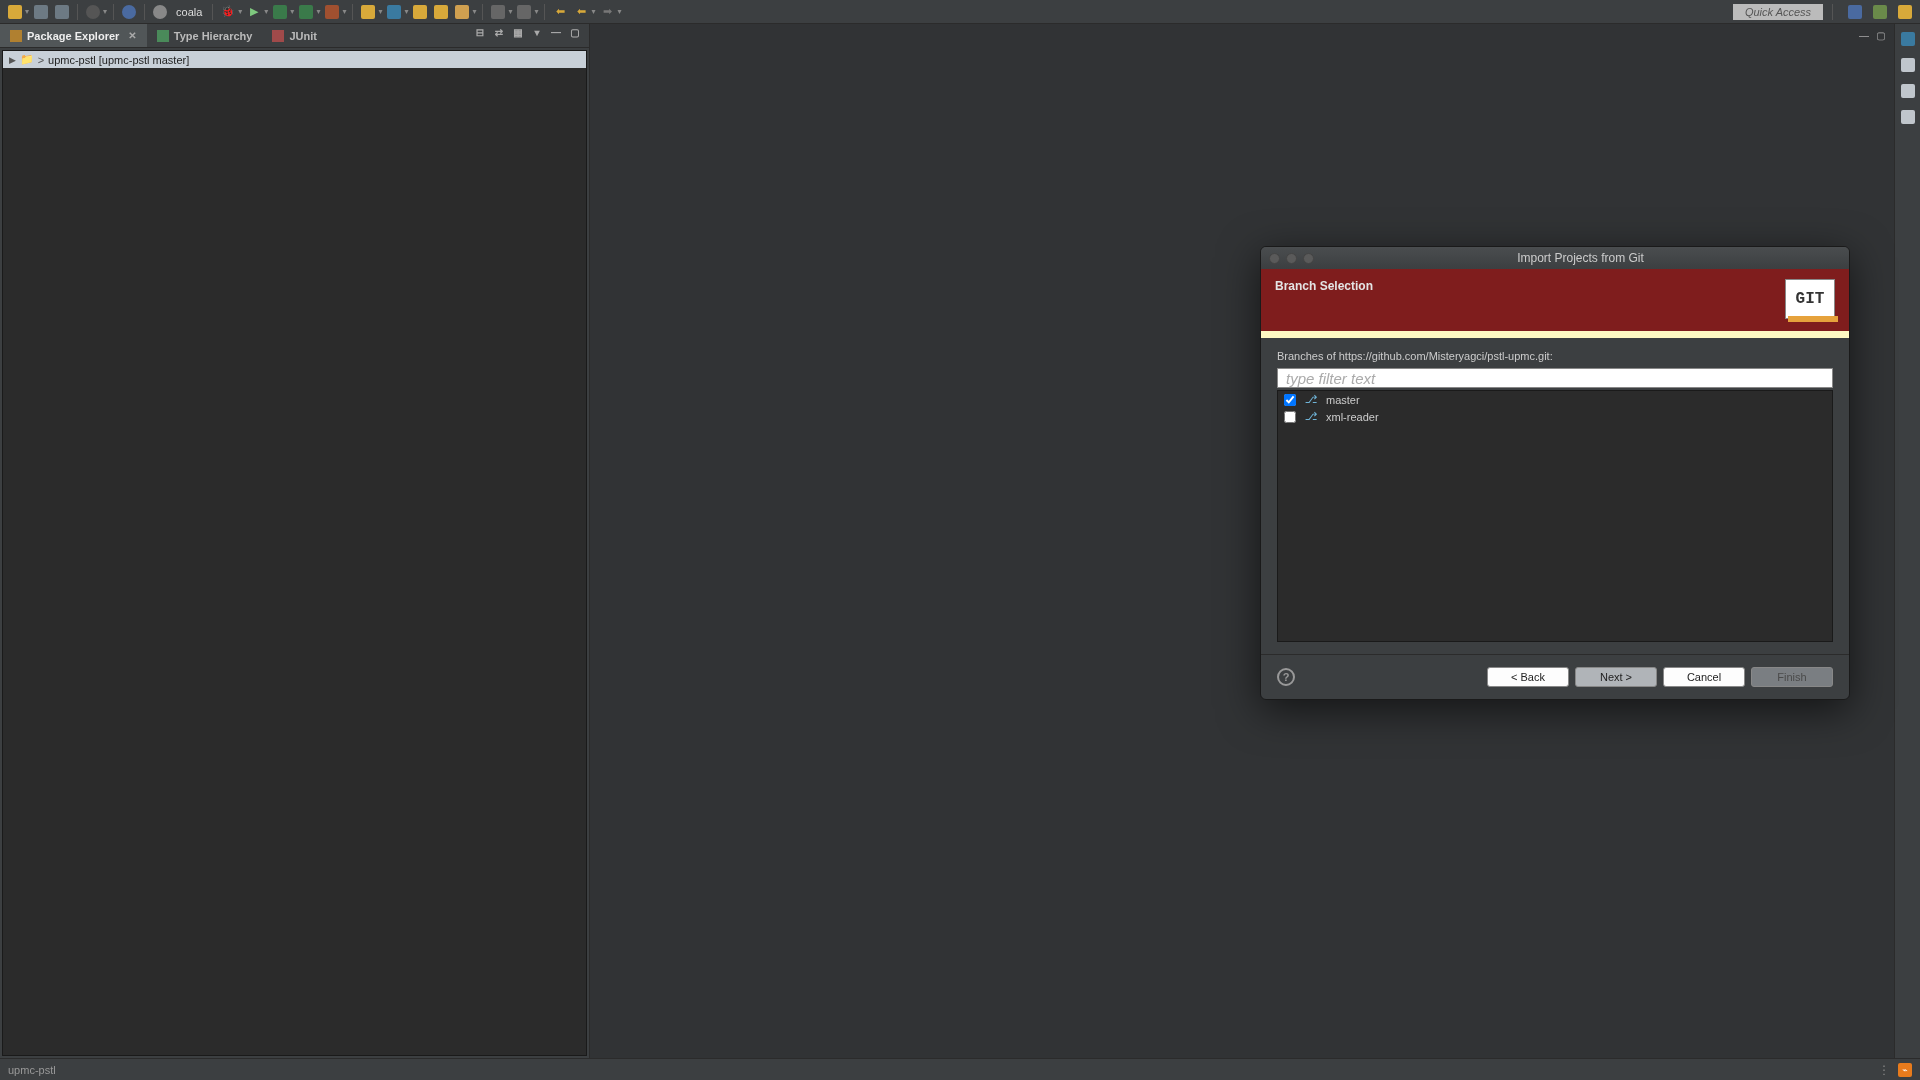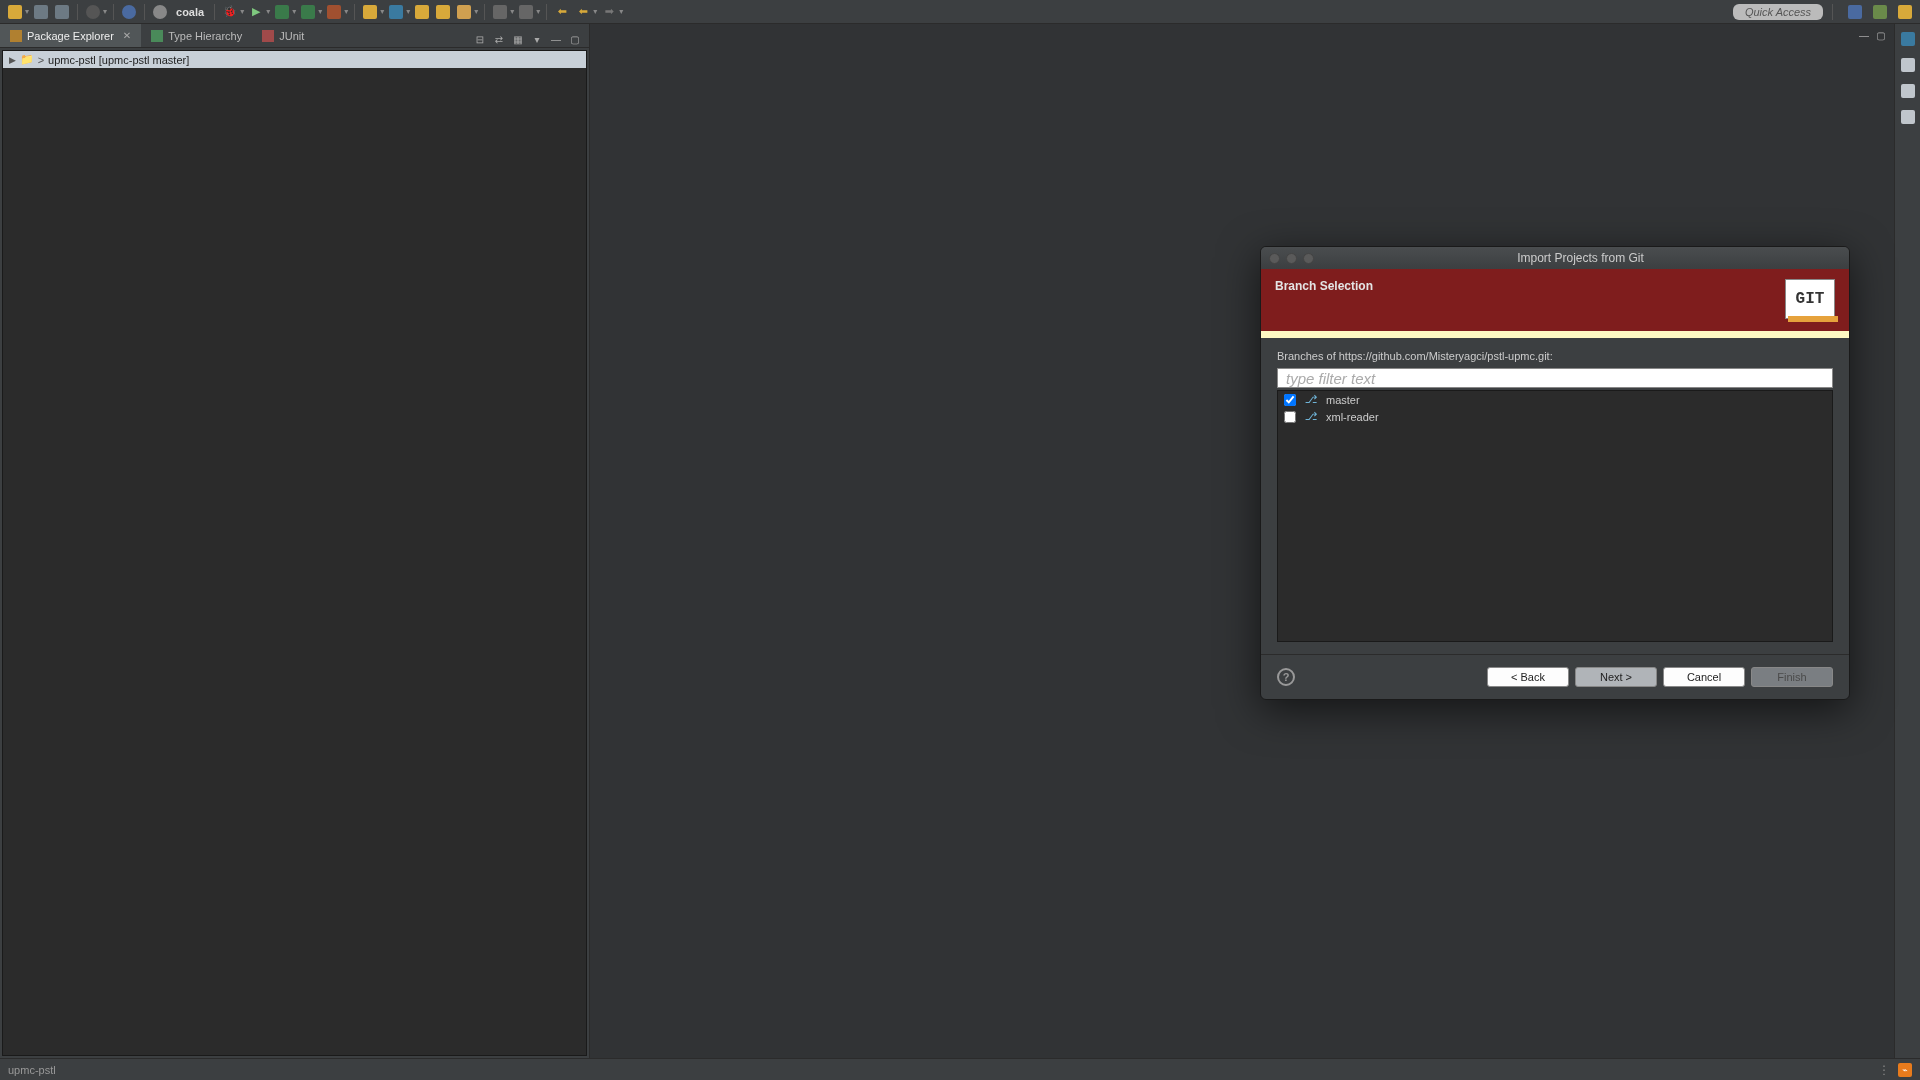--- a/index.html
+++ b/index.html
@@ -15,29 +15,29 @@
   gap: 3px;
 }
 .tb-sep { width: 1px; height: 16px; background: #555; margin: 0 3px; }
 .tb-btn {
   width: 18px; height: 18px;
   display: flex; align-items: center; justify-content: center;
   cursor: pointer; font-size: 11px;
   border-radius: 2px;
 }
 .tb-drop { font-size: 8px; color: #888; margin-left: -2px; cursor: pointer; }
-.tb-text { font-size: 11px; color: #ddd; padding: 0 4px; font-weight: bold; }
+.tb-text { font-size: 11px; color: #ddd; padding: 0 4px; }
 
 .quick-access {
   margin-left: auto;
   background: #bbb;
   color: #555;
   font-size: 11px;
   padding: 2px 8px;
-  border-radius: 6px;
+  border-radius: 0;
   width: 90px;
   text-align: center;
   font-style: italic;
 }
 .persp-btn { width: 18px; height: 18px; margin-left: 4px; display: flex; align-items: center; justify-content: center; cursor: pointer; }
 
 .main-area {
   display: flex;
   height: calc(100% - 24px - 22px);
 }
@@ -45,23 +45,24 @@
 .left-panel {
   width: 590px;
   background: #3c3f41;
   display: flex;
   flex-direction: column;
   border-right: 1px solid #2b2b2b;
 }
 .tab-bar {
   height: 24px;
   display: flex;
-  align-items: flex-end;
+  align-items: flex-start;
   background: #3c3f41;
   border-bottom: 1px solid #2b2b2b;
+  font-weight: bold;
 }
 .tab {
   display: flex; align-items: center;
   padding: 0 10px;
   height: 100%;
   font-size: 11px;
   color: #bbb;
   cursor: pointer;
   gap: 5px;
 }

